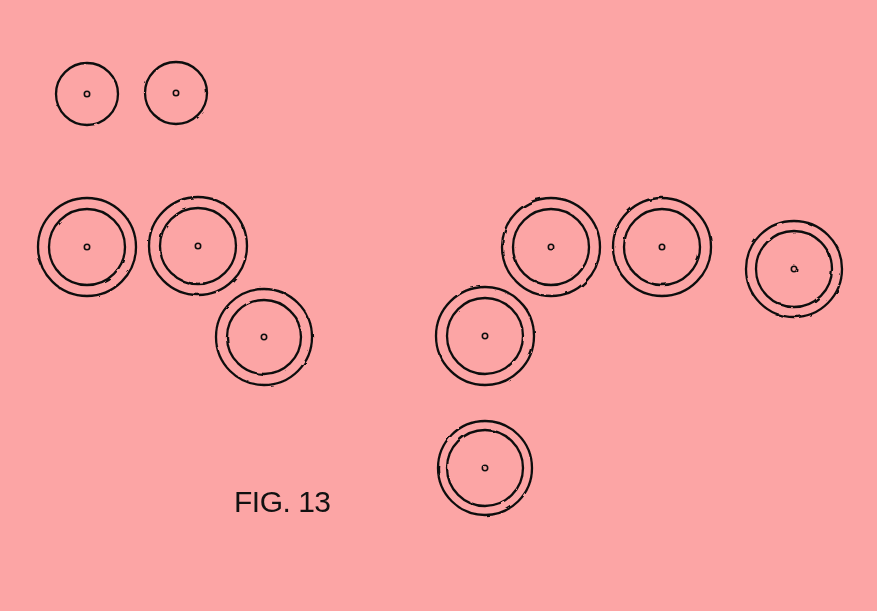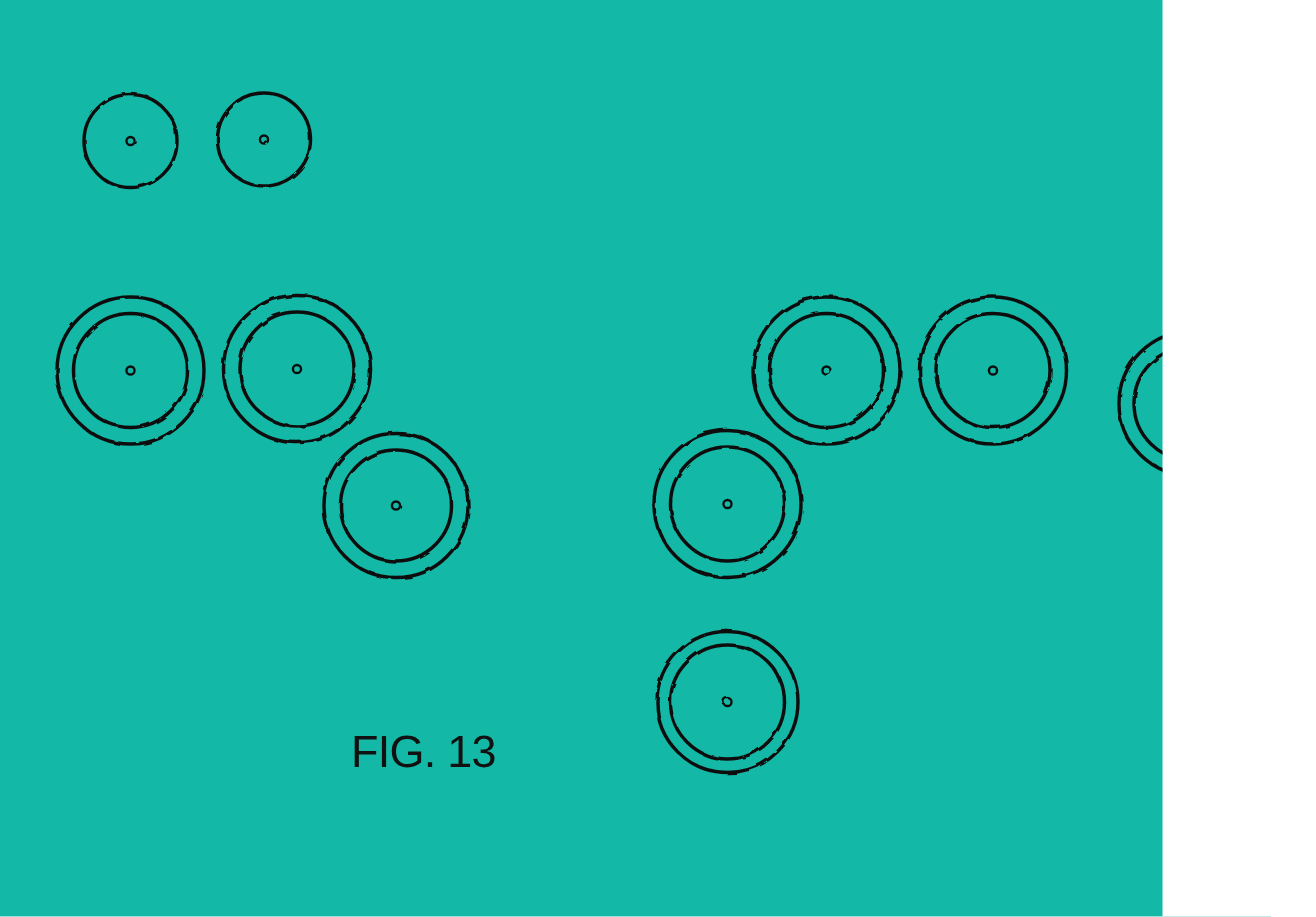--- a/index.html
+++ b/index.html
@@ -2,23 +2,23 @@
 <html><head>
 <meta charset="utf-8">
 <style>
   html, body {
     margin: 0;
     padding: 0;
     background: #ffffff;
   }
   #page {
     position: relative;
-    width: 775px;
+    width: 877px;
     height: 611px;
-    background: #14b8a6;
+    background: #fca5a5;
     overflow: hidden;
     font-family: "Liberation Sans", sans-serif;
   }
   #figure-svg {
     position: absolute;
     left: 0;
     top: 0;
     display: block;
   }
   .figure-label {

